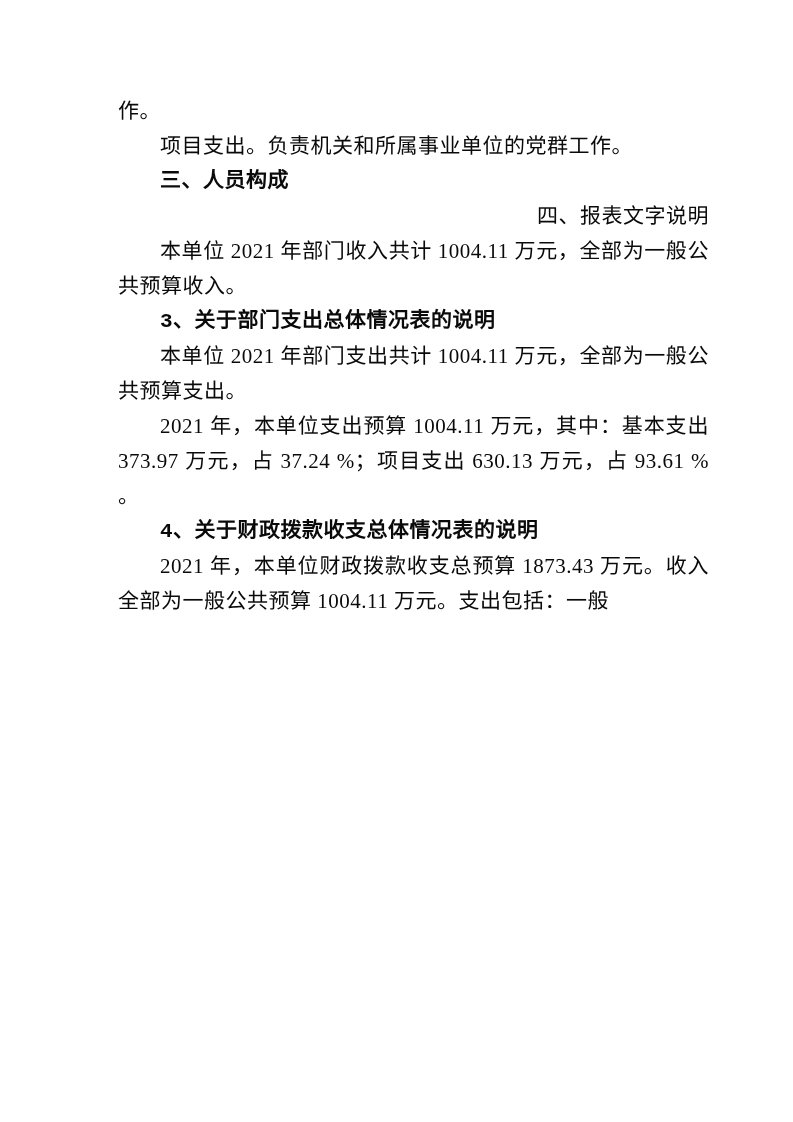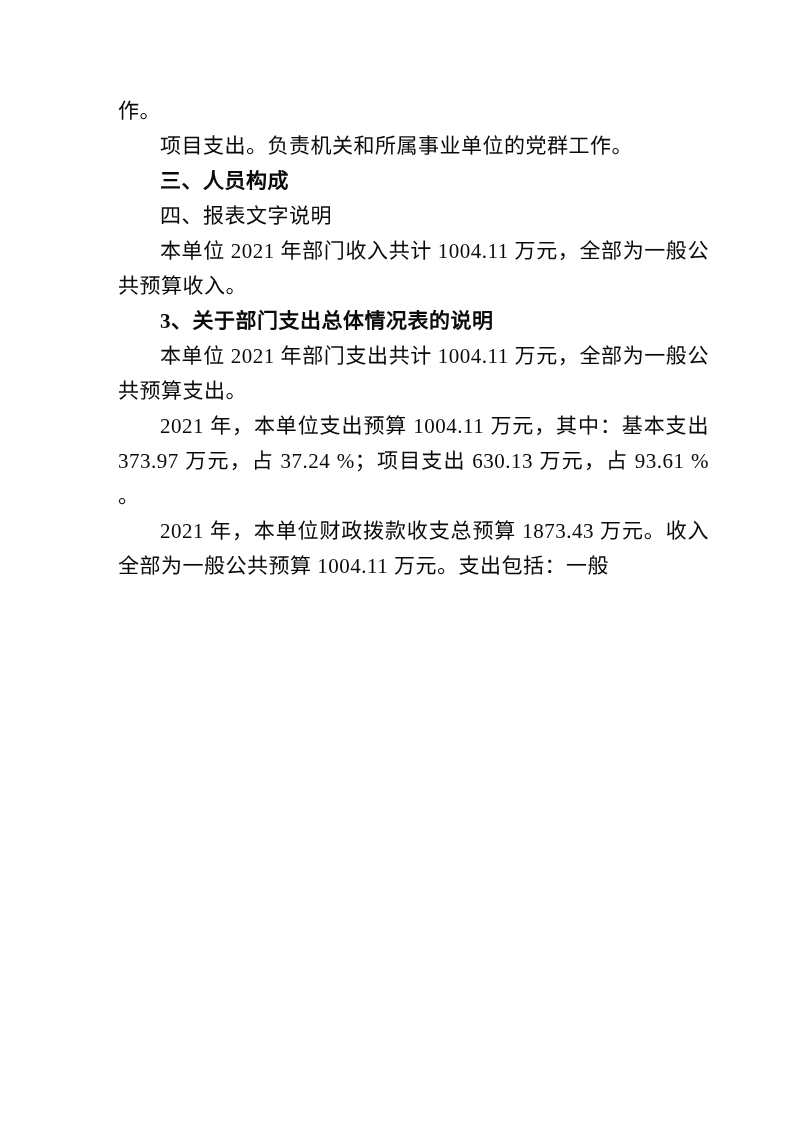--- a/index.html
+++ b/index.html
@@ -35,40 +35,41 @@
     text-align: justify;
     text-indent: 0;
   }
   
   .para {
     text-align: justify;
     text-indent: 2em;
   }
   
   .h-bold {
-    font-family: Liberation Serif, serif;
+    font-family: Liberation Mono, monospace;
     font-weight: bold;
     text-indent: 2em;
     text-align: left;
     letter-spacing: 1px;
   }
   
   .h-plain {
     text-indent: 2em;
-    text-align: left;
+    text-align: right;
   }
 </style>
 </head>
 <body>
 
 <div class="page">
   <div class="doc-body">
     <p class="cont">作。</p>
     <p class="para">项目支出。负责机关和所属事业单位的党群工作。</p>
     <p class="h-bold">三、人员构成</p>
     <p class="h-plain">四、报表文字说明</p>
     <p class="para">本单位 2021 年部门收入共计 1004.11 万元，全部为一般公共预算收入。</p>
     <p class="h-bold">3、关于部门支出总体情况表的说明</p>
     <p class="para">本单位 2021 年部门支出共计 1004.11 万元，全部为一般公共预算支出。</p>
     <p class="para">2021 年，本单位支出预算 1004.11 万元，其中：基本支出 373.97 万元，占 37.24 %；项目支出 630.13 万元，占 93.61 % 。</p>
+    <p class="h-bold">4、关于财政拨款收支总体情况表的说明</p>
     <p class="para">2021 年，本单位财政拨款收支总预算 1873.43 万元。收入全部为一般公共预算 1004.11 万元。支出包括：一般</p>
   </div>
 </div>
 
 </body></html>

